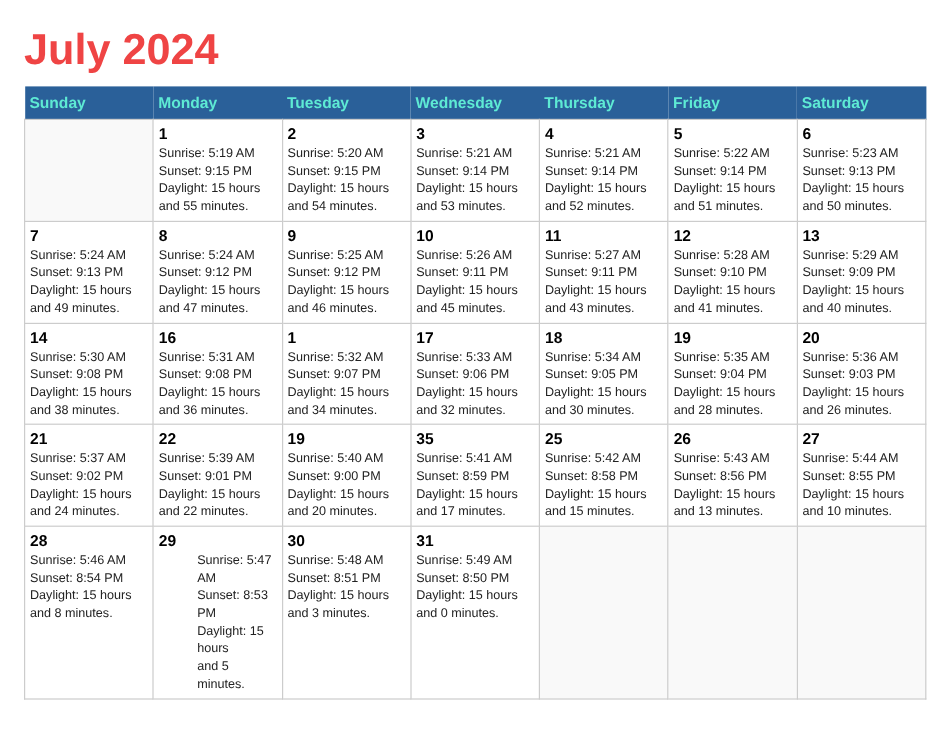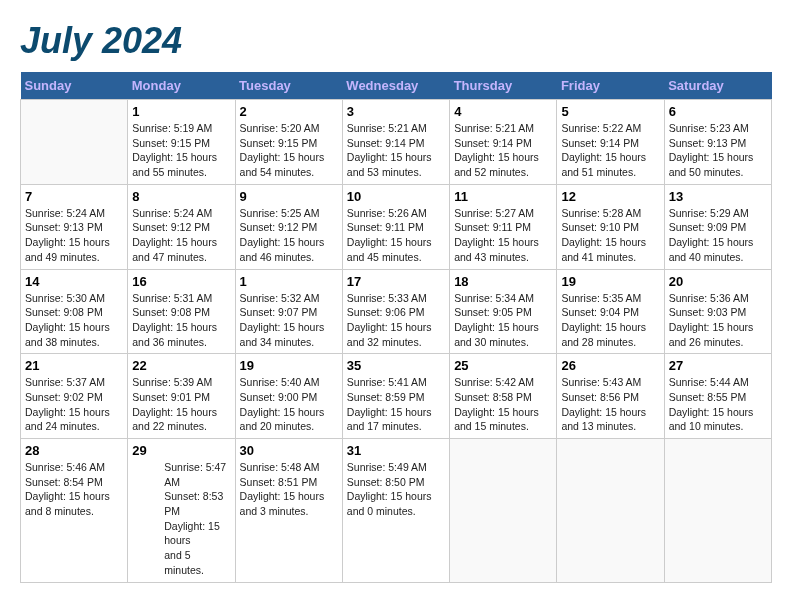--- a/index.html
+++ b/index.html
@@ -28,35 +28,34 @@
     }
     .logo-text span {
       color: #1a7abf;
     }
     .title-block {
       text-align: right;
     }
     .month-year {
       font-size: 36px;
       font-weight: bold;
-      color: #0c4a6e;
-      font-style: italic;
+      color: #ef4444;
     }
     .location {
       font-size: 16px;
       color: #333;
     }
     table {
       width: 100%;
       border-collapse: collapse;
       font-size: 11px;
     }
     thead th {
       background-color: #2a6099;
-      color: #c4b5fd;
+      color: #5eead4;
       padding: 6px 4px;
       text-align: left;
       font-size: 13px;
       font-weight: bold;
     }
     tbody td {
       border: 1px solid #ccc;
       vertical-align: top;
       padding: 4px;
       width: 107px;

